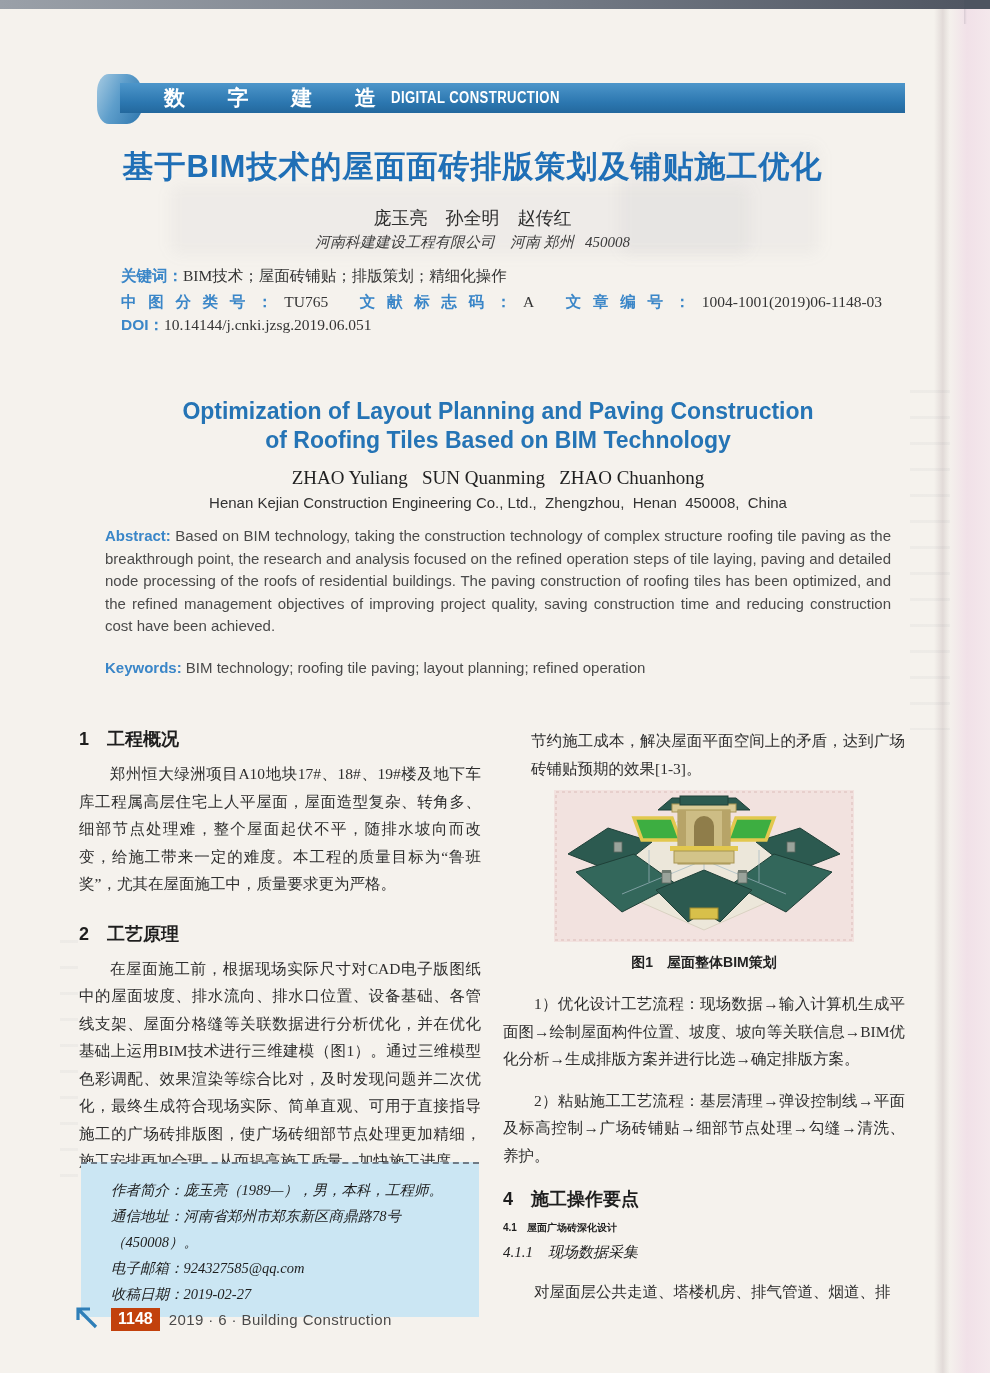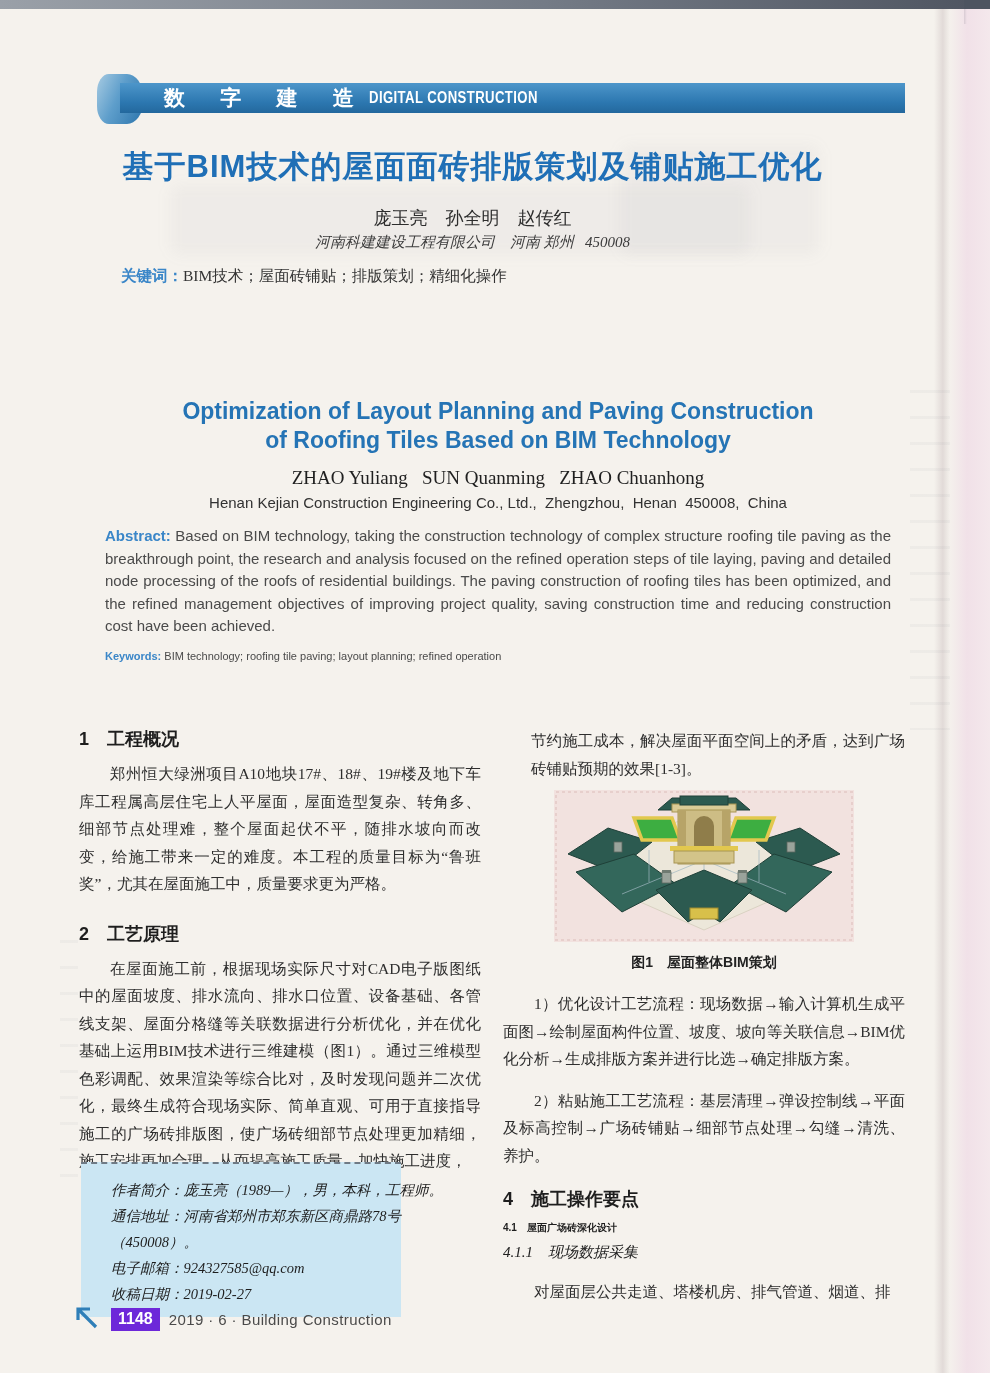--- a/index.html
+++ b/index.html
@@ -21,21 +21,21 @@
   .bleed{position:absolute;opacity:.05;
     background:repeating-linear-gradient(180deg,#5c6672 0 3px,transparent 3px 26px);}
   
   .header-fold{position:absolute;left:97px;top:74px;width:46px;height:50px;
     border-radius:12px 16px 16px 12px/18px 22px 22px 18px;
     background:linear-gradient(115deg,#a7cbe2 0%,#5e9ecb 45%,#2b74ac 100%);}
   .header-band{position:absolute;left:120px;top:83px;width:785px;height:30px;
     background:linear-gradient(180deg,#4d96ca 0%,#2c77b0 65%,#23689d 100%);
     display:flex;align-items:center;}
   .band-cn{color:#fff;font-weight:bold;font-size:21px;letter-spacing:15px;margin-left:44px;
-    font-family:Liberation Serif, serif;white-space:nowrap;}
+    font-family:Liberation Mono, monospace;white-space:nowrap;}
   .band-en{color:#fff;font-size:16px;font-weight:600;letter-spacing:.5px;
     font-family:"Liberation Sans","DejaVu Sans",sans-serif;
     transform:scaleX(.82);transform-origin:left center;white-space:nowrap;}
   
   .cn-title{position:absolute;left:60px;right:105px;top:146px;text-align:center;
     font-size:31px;font-weight:800;color:#1f6fb6;letter-spacing:1px;
     font-family:"Liberation Sans","DejaVu Sans",sans-serif;}
   .cn-authors{position:absolute;left:60px;right:105px;top:206px;text-align:center;
     font-size:18px;color:#2d2d2d;white-space:pre-wrap;}
   .cn-aff{position:absolute;left:60px;right:105px;top:233px;text-align:center;
@@ -46,46 +46,46 @@
   .lbl{color:#3a86c8;font-weight:bold;font-family:"Liberation Sans","DejaVu Sans",sans-serif;font-style:normal;}
   .meta-line span.pair{margin-right:16px;white-space:nowrap;}
   
   .en-block{position:absolute;left:105px;top:397px;width:786px;
     font-family:"Liberation Sans","DejaVu Sans",sans-serif;color:#414141;}
   .en-title{text-align:center;color:#2574b5;font-size:23px;font-weight:bold;line-height:29px;white-space:pre-line;}
   .en-authors{text-align:center;margin-top:12px;font-size:19px;color:#1f1f1f;
     font-family:"Liberation Serif","DejaVu Serif",serif;white-space:pre-wrap;}
   .en-aff{text-align:center;margin-top:5px;font-size:15px;color:#323232;white-space:pre-wrap;}
   .en-abs{margin-top:14px;font-size:15px;line-height:22.5px;text-align:justify;color:#4a4a4a;}
-  .en-kw{margin-top:7px;font-size:11px;line-height:22px;color:#4a4a4a;}
+  .en-kw{margin-top:19px;font-size:15px;line-height:22px;color:#4a4a4a;}
   
   .col{position:absolute;width:402px;font-size:15.5px;color:#2e2e2e;}
   #col-left{left:79px;top:727px;}
   #col-right{left:503px;top:727px;}
   .sec{font-family:"Liberation Sans","DejaVu Sans",sans-serif;font-weight:bold;
     font-size:18px;color:#1e1e1e;margin:0 0 9px;}
   .sec.mt{margin-top:24px;}
   .body-p{margin:0 0 14px;line-height:27.5px;text-align:justify;text-indent:2em;}
   .body-p.noindent{text-indent:0;margin-left:28px;}
   .subsec{font-family:"Liberation Sans","DejaVu Sans",sans-serif;font-weight:bold;
     font-size:10px;color:#1e1e1e;margin:10px 0 8px;}
   .subsubsec{font-style:italic;font-size:15px;color:#222;margin:2px 0 16px;}
   
   .figure{margin:4px 0 10px;text-align:center;}
   .fig-img{display:inline-block;width:300px;height:152px;}
   .fig-cap{font-family:"Liberation Sans","DejaVu Sans",sans-serif;font-size:14px;
     font-weight:bold;color:#222;margin:8px 0 18px;text-align:center;}
   
-  .bio-box{position:absolute;left:81px;top:1162px;width:320px;box-sizing:border-box;
+  .bio-box{position:absolute;left:81px;top:1162px;width:398px;box-sizing:border-box;
     background:#cbe6f3;border-top:2px dashed #6f7a85;
     padding:13px 14px 10px 30px;font-style:italic;font-size:14.5px;line-height:26px;color:#1d1d1d;}
   .bio-box div{white-space:nowrap;}
   
   .footer{position:absolute;left:76px;top:1306px;display:flex;align-items:center;gap:9px;}
-  .page-badge{background:#6d28d9;color:#fff;font-weight:bold;font-size:16px;
+  .page-badge{background:#c2410c;color:#fff;font-weight:bold;font-size:16px;
     padding:2px 7px 3px;font-family:"Liberation Sans","DejaVu Sans",sans-serif;}
   .footer-issue{font-family:"Liberation Sans","DejaVu Sans",sans-serif;font-size:15px;
     color:#4a4a4a;letter-spacing:.4px;}
 </style>
 </head>
 <body>
 
 <div class="scan-top"></div>
 <div class="scan-corner"></div>
 <div class="page-edge"></div>
@@ -100,20 +100,26 @@
   <span class="band-cn">数 字 建 造</span>
   <span class="band-en">DIGITAL CONSTRUCTION</span>
 </div>
 
 <div class="cn-title">基于BIM技术的屋面面砖排版策划及铺贴施工优化</div>
 <div class="cn-authors">庞玉亮    孙全明    赵传红</div>
 <div class="cn-aff">河南科建建设工程有限公司    河南 郑州   450008</div>
 
 <div class="cn-block">
   <p><span class="lbl">关键词：</span><span>BIM技术；屋面砖铺贴；排版策划；精细化操作</span></p>
+  <p class="meta-line">
+    <span class="pair"><span class="lbl">中图分类号：</span><span>TU765</span></span>
+    <span class="pair"><span class="lbl">文献标志码：</span><span>A</span></span>
+    <span class="pair"><span class="lbl">文章编号：</span><span>1004-1001(2019)06-1148-03</span></span>
+    <span class="pair"><span class="lbl">DOI：</span><span>10.14144/j.cnki.jzsg.2019.06.051</span></span>
+  </p>
 </div>
 
 <div class="en-block">
   <div class="en-title">Optimization of Layout Planning and Paving Construction
 of Roofing Tiles Based on BIM Technology</div>
   <div class="en-authors">ZHAO Yuliang   SUN Quanming   ZHAO Chuanhong</div>
   <div class="en-aff">Henan Kejian Construction Engineering Co., Ltd.,  Zhengzhou,  Henan  450008,  China</div>
   <div class="en-abs"><span class="lbl">Abstract:</span><span> Based on BIM technology, taking the construction technology of complex structure roofing tile paving as the breakthrough point, the research and analysis focused on the refined operation steps of tile laying, paving and detailed node processing of the roofs of residential buildings. The paving construction of roofing tiles has been optimized, and the refined management objectives of improving project quality, saving construction time and reducing construction cost have been achieved.</span></div>
   <div class="en-kw"><span class="lbl">Keywords:</span><span> BIM technology; roofing tile paving; layout planning; refined operation</span></div>
 </div>

